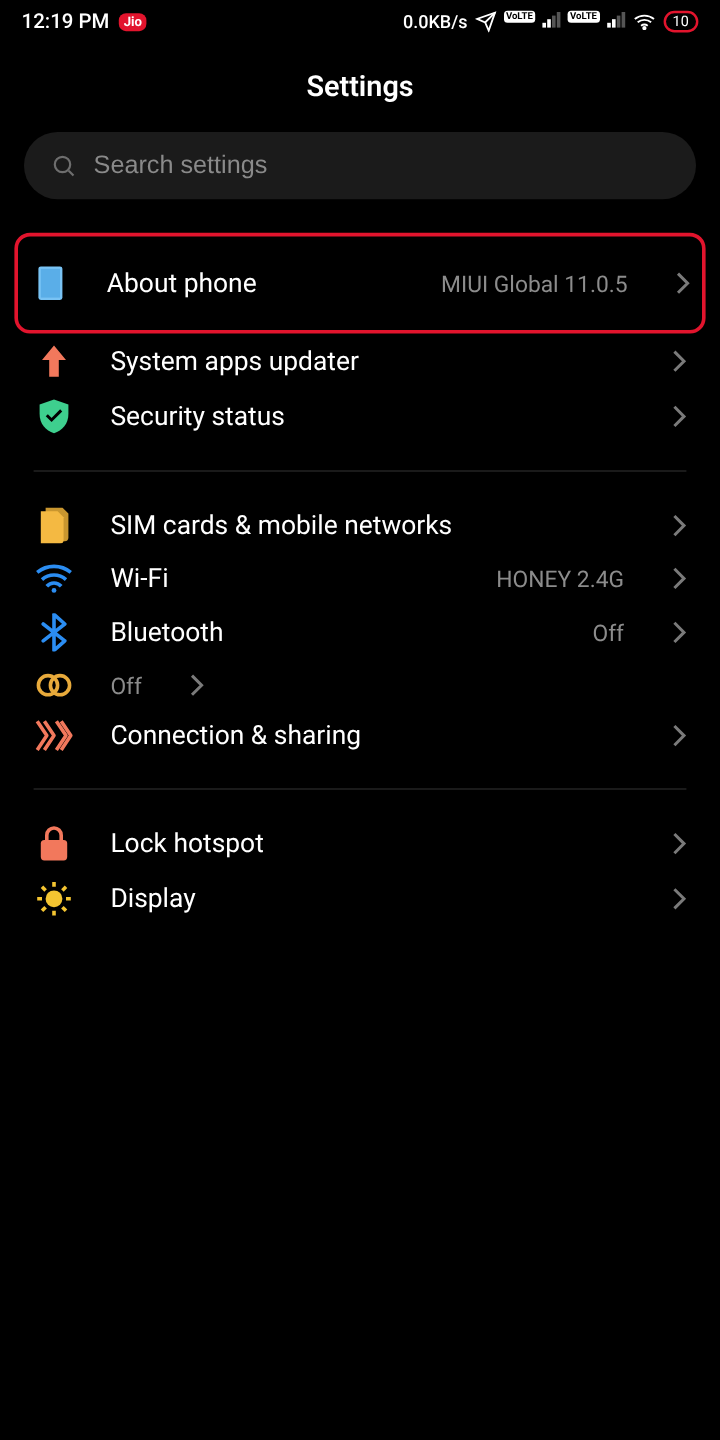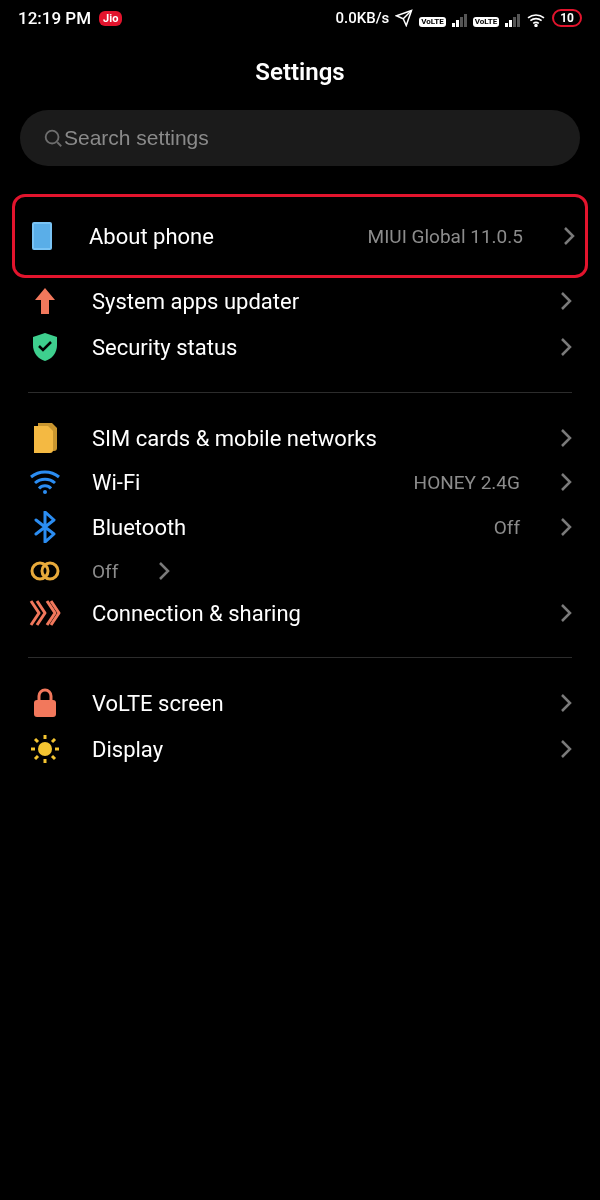--- a/index.html
+++ b/index.html
@@ -1,29 +1,29 @@
 <!DOCTYPE html>
 <html><head>
 <meta charset="utf-8">
 <style>
   * { box-sizing: border-box; margin: 0; padding: 0; }
   html, body { width: 600px; height: 1200px; background: #000; color: #fff; font-family: -apple-system, Roboto, "Helvetica Neue", Arial, sans-serif; overflow: hidden; }
   .status-bar { display: flex; justify-content: space-between; align-items: center; padding: 8px 18px 4px; font-size: 17px; font-weight: 500; }
   .status-left { display: flex; align-items: center; gap: 8px; }
-  .status-right { display: flex; align-items: flex-end; gap: 6px; font-size: 15px; }
+  .status-right { display: flex; align-items: flex-start; gap: 6px; font-size: 15px; }
   .jio-badge { background: #e2142d; color: #fff; border-radius: 6px; padding: 1px 4px; font-size: 11px; font-weight: 700; }
   .lte-badge { background: #fff; color: #000; border-radius: 3px; font-size: 8px; font-weight: 700; padding: 1px 2px; line-height: 1; text-align: center; }
   .signal-bars { display: inline-flex; align-items: flex-end; gap: 1px; height: 14px; }
   .signal-bars span { width: 3px; background: #fff; }
   .signal-bars span:nth-child(1){height:4px} .signal-bars span:nth-child(2){height:7px}
   .signal-bars span:nth-child(3){height:10px} .signal-bars span:nth-child(4){height:13px}
   .signal-bars.weak span:nth-child(3),.signal-bars.weak span:nth-child(4){background:#555}
-  .battery { border: 2px solid #e2142d; border-radius: 10px; padding: 0 6px; font-size: 12px; font-weight:700; color: #fff; }
+  .battery { border: 2px solid #e2142d; border-radius: 10px; padding: 0 6px; font-size: 12px; font-weight:400; color: #fff; }
   .page-title { text-align: center; font-size: 24px; font-weight: 600; margin: 26px 0 24px; }
-  .search-bar { margin: 0 20px 28px; background: #1b1b1b; border-radius: 40px; display: flex; align-items: center; padding: 16px 22px; }
+  .search-bar { margin: 0 20px 28px; background: #1b1b1b; border-radius: 40px; display: flex; align-items: center; padding: 16px 22px; gap: 14px; }
   .search-bar input { background: transparent; border: none; outline: none; color: #8a8a8a; font-size: 21px; flex: 1; }
   .search-bar input::placeholder { color: #8a8a8a; }
   .list { padding: 0 22px; }
   .item { display: flex; align-items: center; padding: 8px 6px; gap: 30px; }
   .item.highlight { border: 3px solid #e2142d; border-radius: 13px; padding: 24px 10px; margin: 0 -10px; }
   .icon-slot { width: 34px; display: flex; justify-content: center; align-items: center; }
   .item-label { font-size: 22px; font-weight: 400; flex: 1; color: #fff; }
   .item-detail { color: #8c8c8c; font-size: 19px; margin-right: 10px; }
   .chevron { color: #7a7a7a; }
   .divider { height: 1px; background: #2c2c2c; margin: 22px 6px; }
@@ -191,21 +191,21 @@
 
   <div class="divider"></div>
 
   <div class="item">
     <span class="icon-slot">
       <svg width="26" height="30" viewBox="0 0 26 30" fill="#f2785c">
           <rect x="2" y="12" width="22" height="17" rx="3"></rect>
           <path d="M7 12V8a6 6 0 0 1 12 0v4" fill="none" stroke="#f2785c" stroke-width="3"></path>
         </svg>
     </span>
-    <span class="item-label">VoLTE screen</span>
+    <span class="item-label">Lock hotspot</span>
     <svg class="chevron" width="12" height="20" viewBox="0 0 12 20" fill="none" stroke="currentColor" stroke-width="2.5">
         <polyline points="2,2 10,10 2,18"></polyline>
       </svg>
   </div>
 
   <div class="item" style="padding-bottom:0">
     <span class="icon-slot">
       <svg width="30" height="30" viewBox="0 0 30 30" fill="#f4c531">
           <circle cx="15" cy="15" r="7"></circle>
           <g stroke="#f4c531" stroke-width="3">

